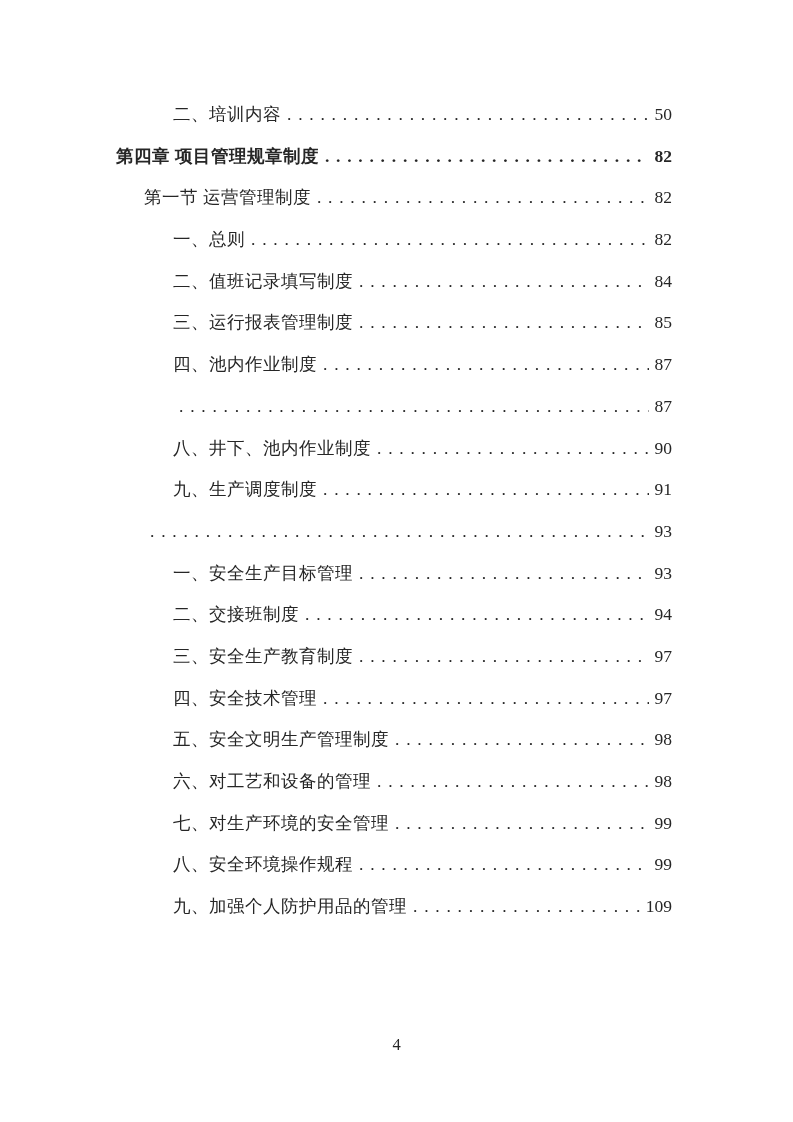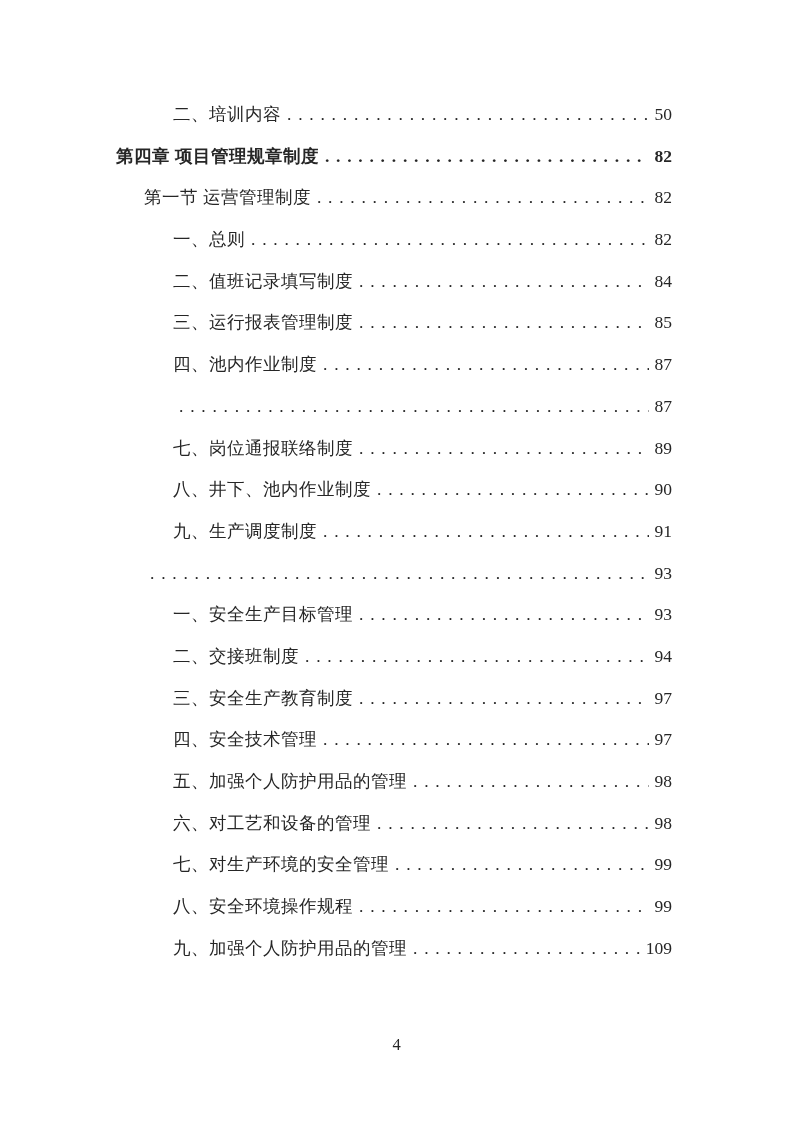--- a/index.html
+++ b/index.html
@@ -102,25 +102,20 @@
       <div class="toc-row lvl3">
         <span class="toc-title">四、池内作业制度</span>
         <span class="leader"></span>
         <span class="toc-page">87</span>
       </div>
       <div class="toc-row lvl3">
         <span class="leader"></span>
         <span class="toc-page">87</span>
       </div>
       <div class="toc-row lvl3">
-        <span class="toc-title">七、岗位通报联络制度</span>
-        <span class="leader"></span>
-        <span class="toc-page">89</span>
-      </div>
-      <div class="toc-row lvl3">
         <span class="toc-title">八、井下、池内作业制度</span>
         <span class="leader"></span>
         <span class="toc-page">90</span>
       </div>
       <div class="toc-row lvl3">
         <span class="toc-title">九、生产调度制度</span>
         <span class="leader"></span>
         <span class="toc-page">91</span>
       </div>
       <div class="toc-row lvl2">
@@ -141,21 +136,21 @@
         <span class="toc-title">三、安全生产教育制度</span>
         <span class="leader"></span>
         <span class="toc-page">97</span>
       </div>
       <div class="toc-row lvl3">
         <span class="toc-title">四、安全技术管理</span>
         <span class="leader"></span>
         <span class="toc-page">97</span>
       </div>
       <div class="toc-row lvl3">
-        <span class="toc-title">五、加强个人防护用品的管理</span>
+        <span class="toc-title">五、安全文明生产管理制度</span>
         <span class="leader"></span>
         <span class="toc-page">98</span>
       </div>
       <div class="toc-row lvl3">
         <span class="toc-title">六、对工艺和设备的管理</span>
         <span class="leader"></span>
         <span class="toc-page">98</span>
       </div>
       <div class="toc-row lvl3">
         <span class="toc-title">七、对生产环境的安全管理</span>

